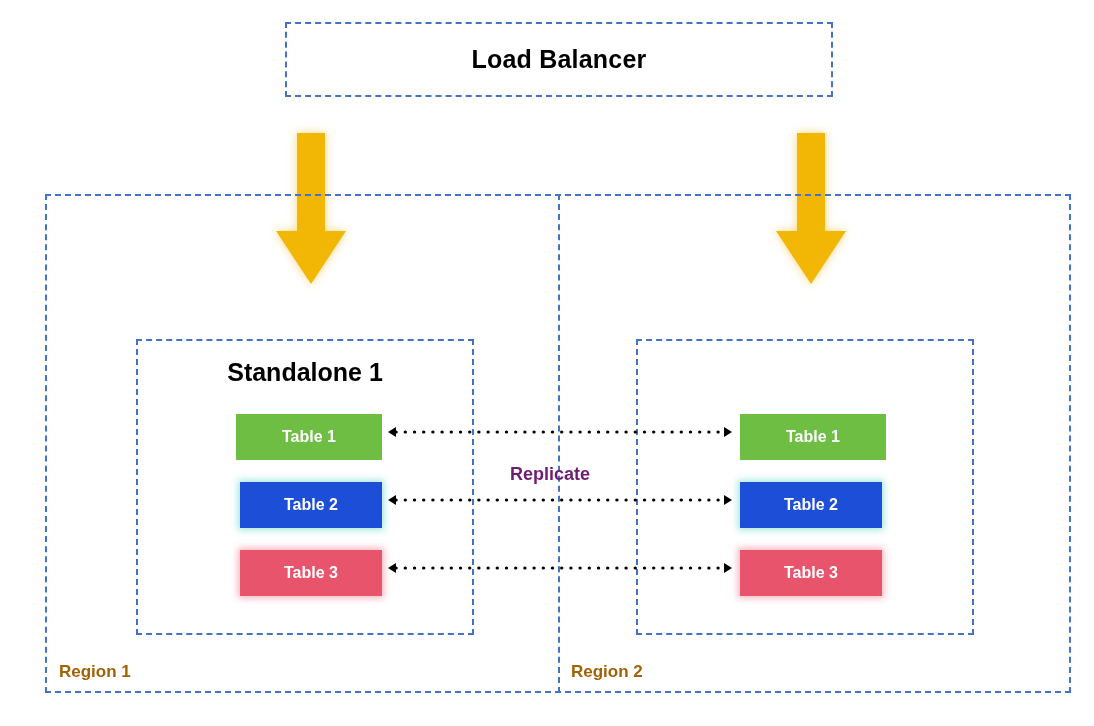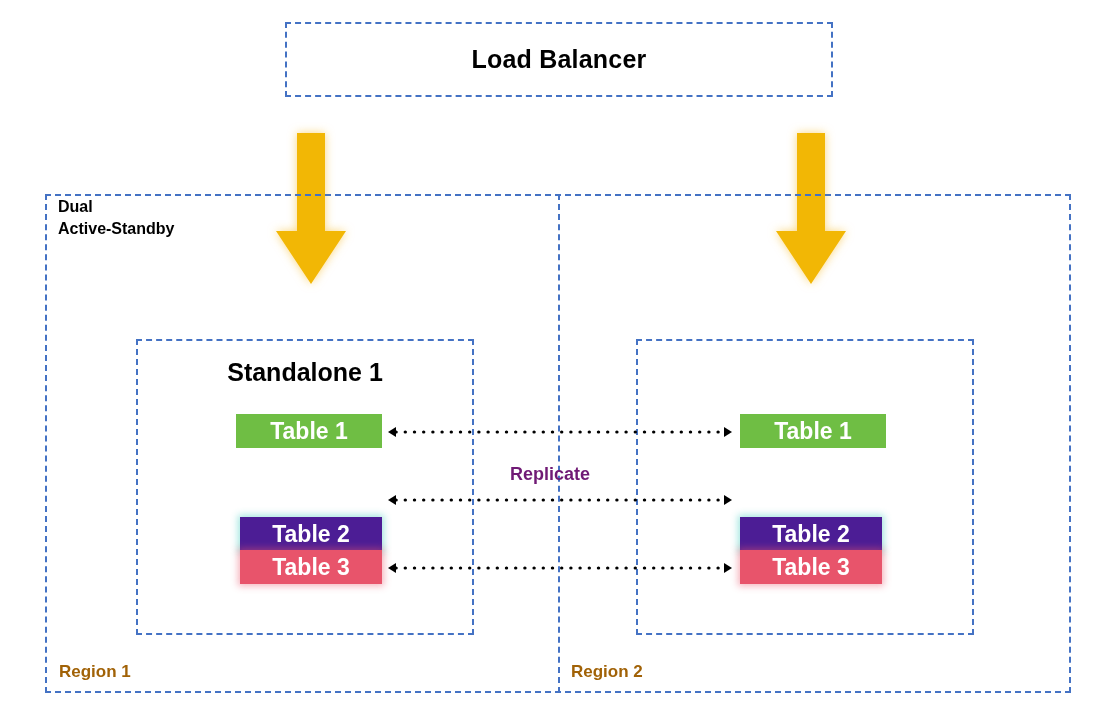--- a/index.html
+++ b/index.html
@@ -94,37 +94,36 @@
     left: 0;
     width: 100%;
     text-align: center;
     font-size: 25px;
     color: #000000;
   }
 
   
   .table-chip {
     position: absolute;
-    height: 34px;
+    height: 46px;
     display: flex;
     align-items: center;
     justify-content: center;
     color: #ffffff;
-    font-size: 23px;
+    font-size: 16px;
     box-sizing: border-box;
   }
   .table-chip.t1 {
     width: 146px;
     background: #6FBE44;
   }
   .table-chip.t2 {
     width: 142px;
-    background: #4c1d95;
+    background: #1d4ed8;
     box-shadow: 0 0 7px 2px rgba(52,199,186,0.45);
-    margin-top: 35px;
   }
   .table-chip.t3 {
     width: 142px;
     background: #E8546B;
     box-shadow: 0 0 7px 2px rgba(232,84,107,0.45);
   }
   
   .chip-left.t1 { left: 98px;  top: 73px; }
   .chip-left.t2 { left: 102px; top: 141px; }
   .chip-left.t3 { left: 102px; top: 209px; }
@@ -175,22 +174,20 @@
     <polygon points="22,0 50,0 50,98 71,98 36,151 1,98 22,98" fill="#F2B705"></polygon>
   </svg>
 
   <svg class="gold-arrow a2" viewBox="0 0 72 152">
     <polygon points="22,0 50,0 50,98 71,98 36,151 1,98 22,98" fill="#F2B705"></polygon>
   </svg>
 
   <div class="dashed-box outer-region-box"></div>
   <div class="region-divider"></div>
 
-  <div class="dual-label">Dual
-Active-Standby</div>
 
   <div class="dashed-box standalone-box s1">
     <div class="standalone-title">Standalone 1</div>
 
     <div class="table-chip chip-left t1">
       <span>Table 1</span>
     </div>
     <div class="table-chip chip-left t2">
       <span>Table 2</span>
     </div>

